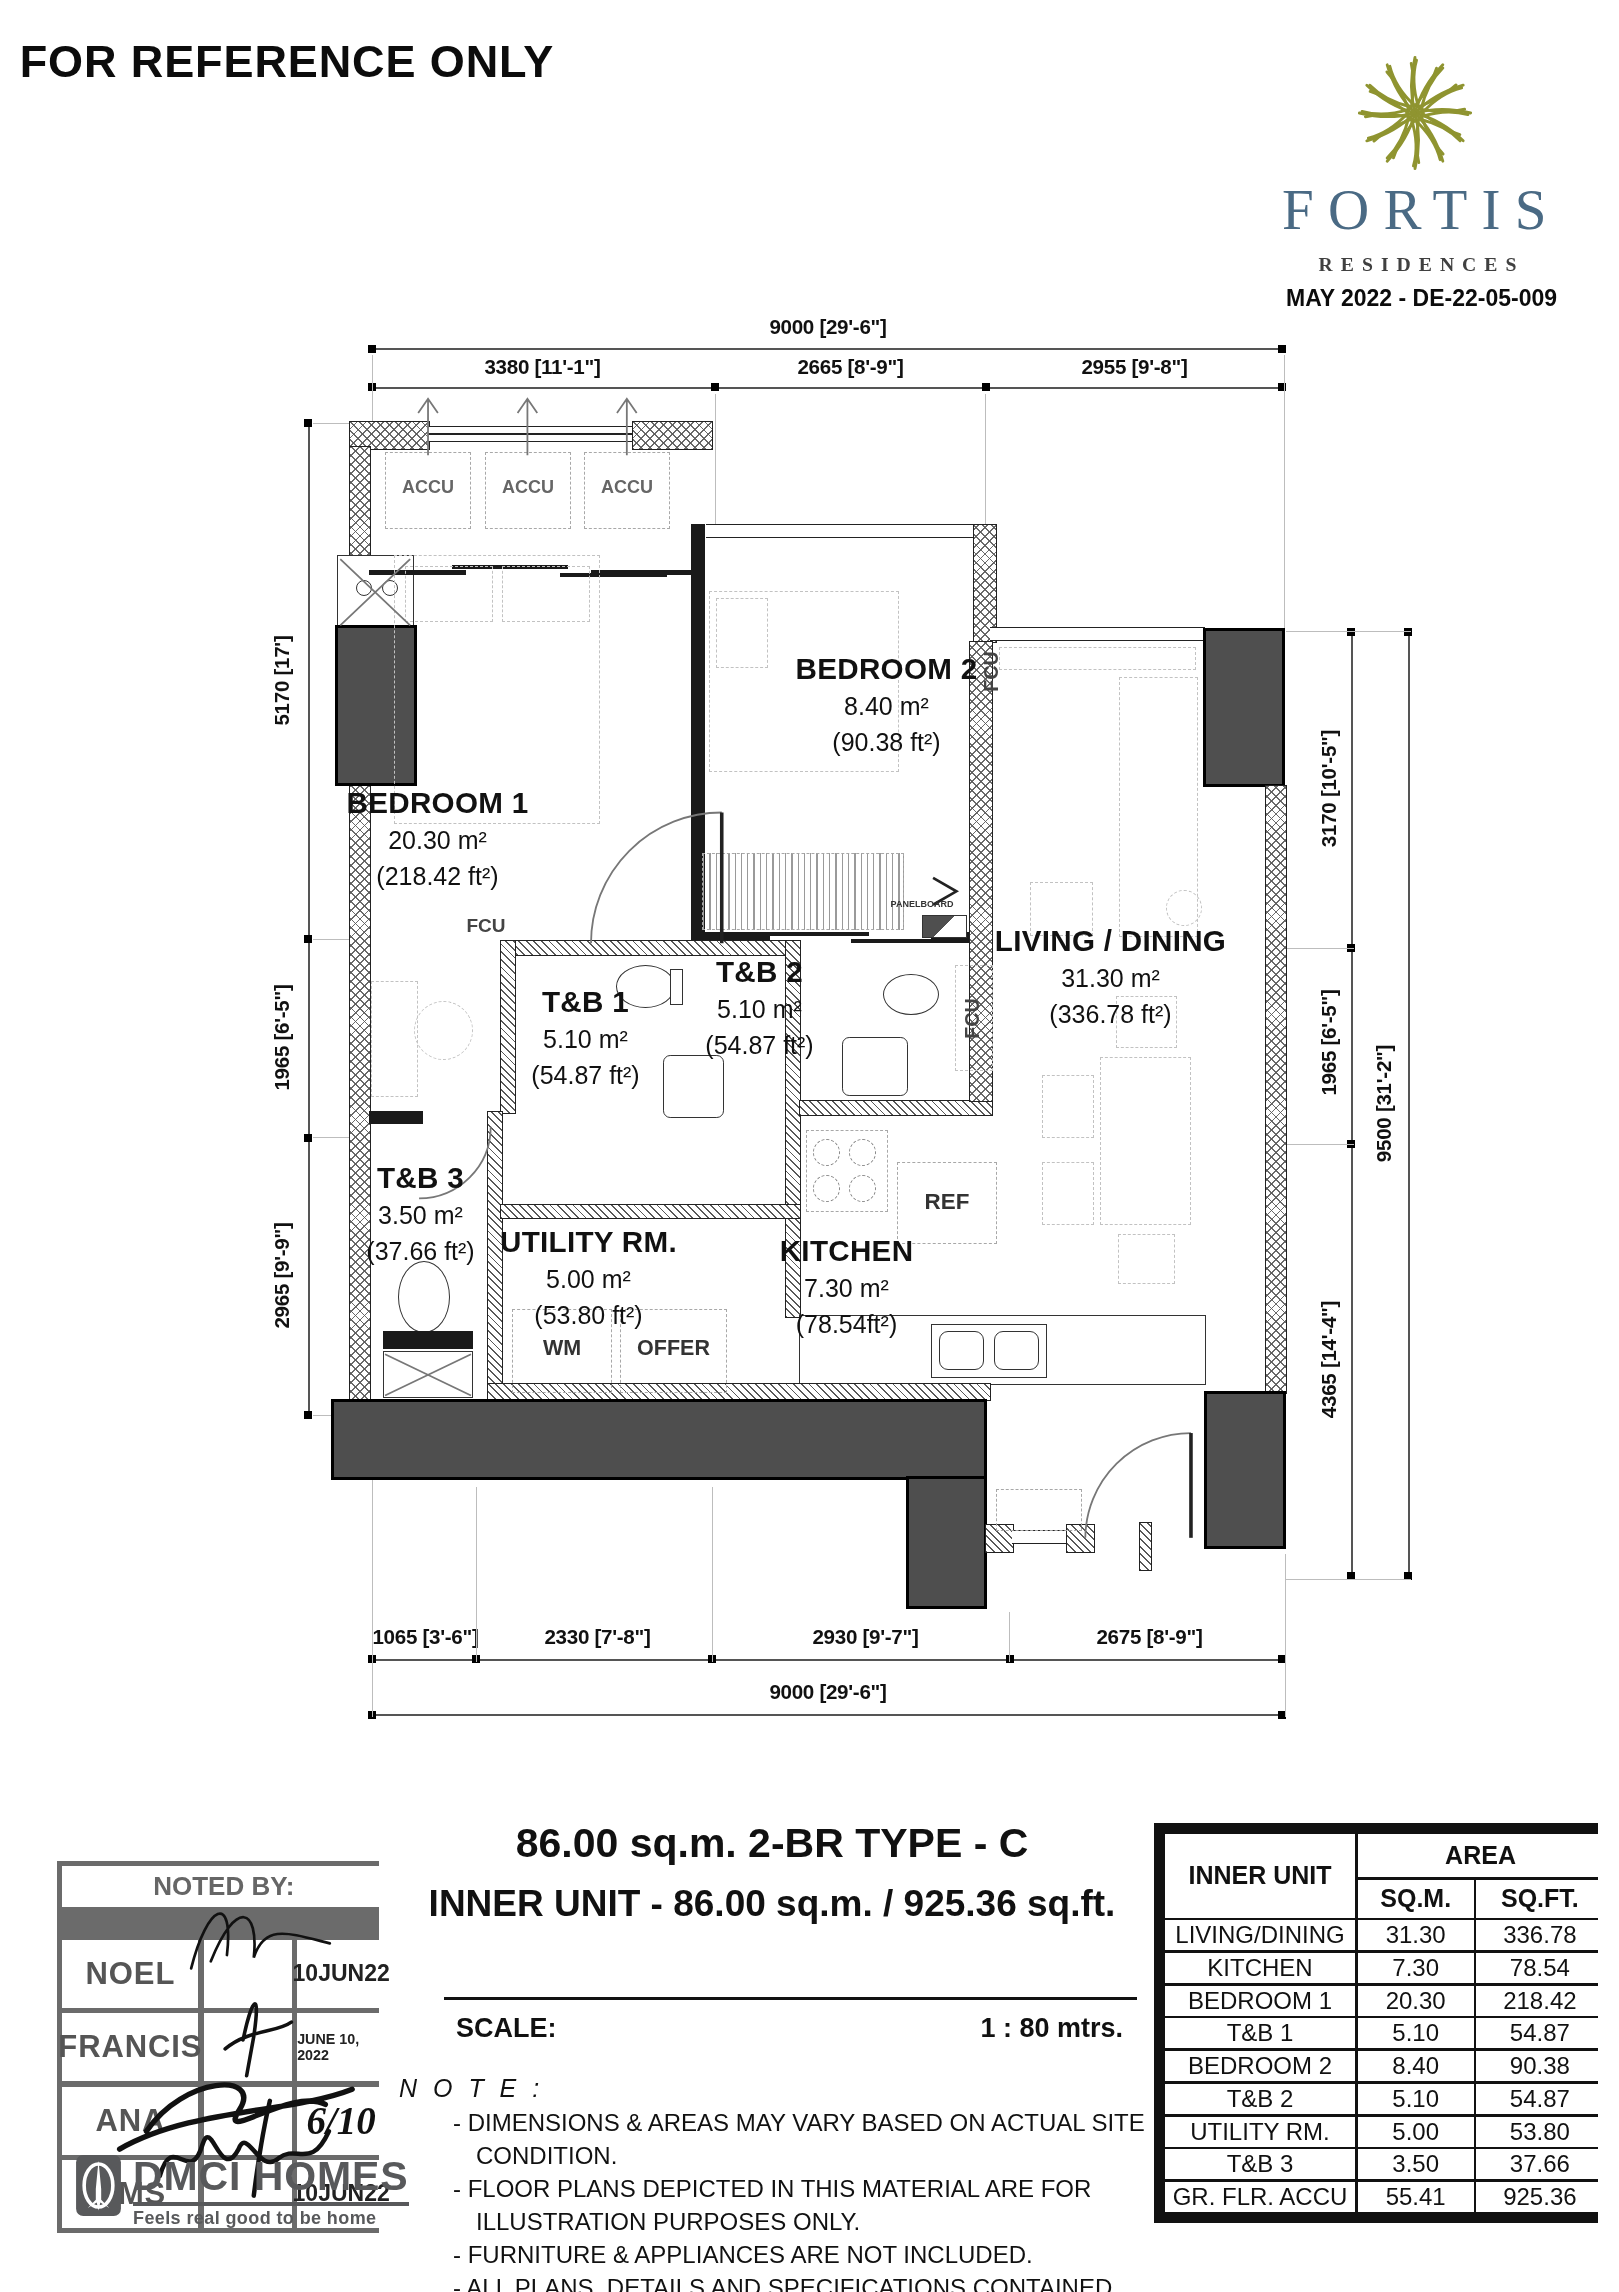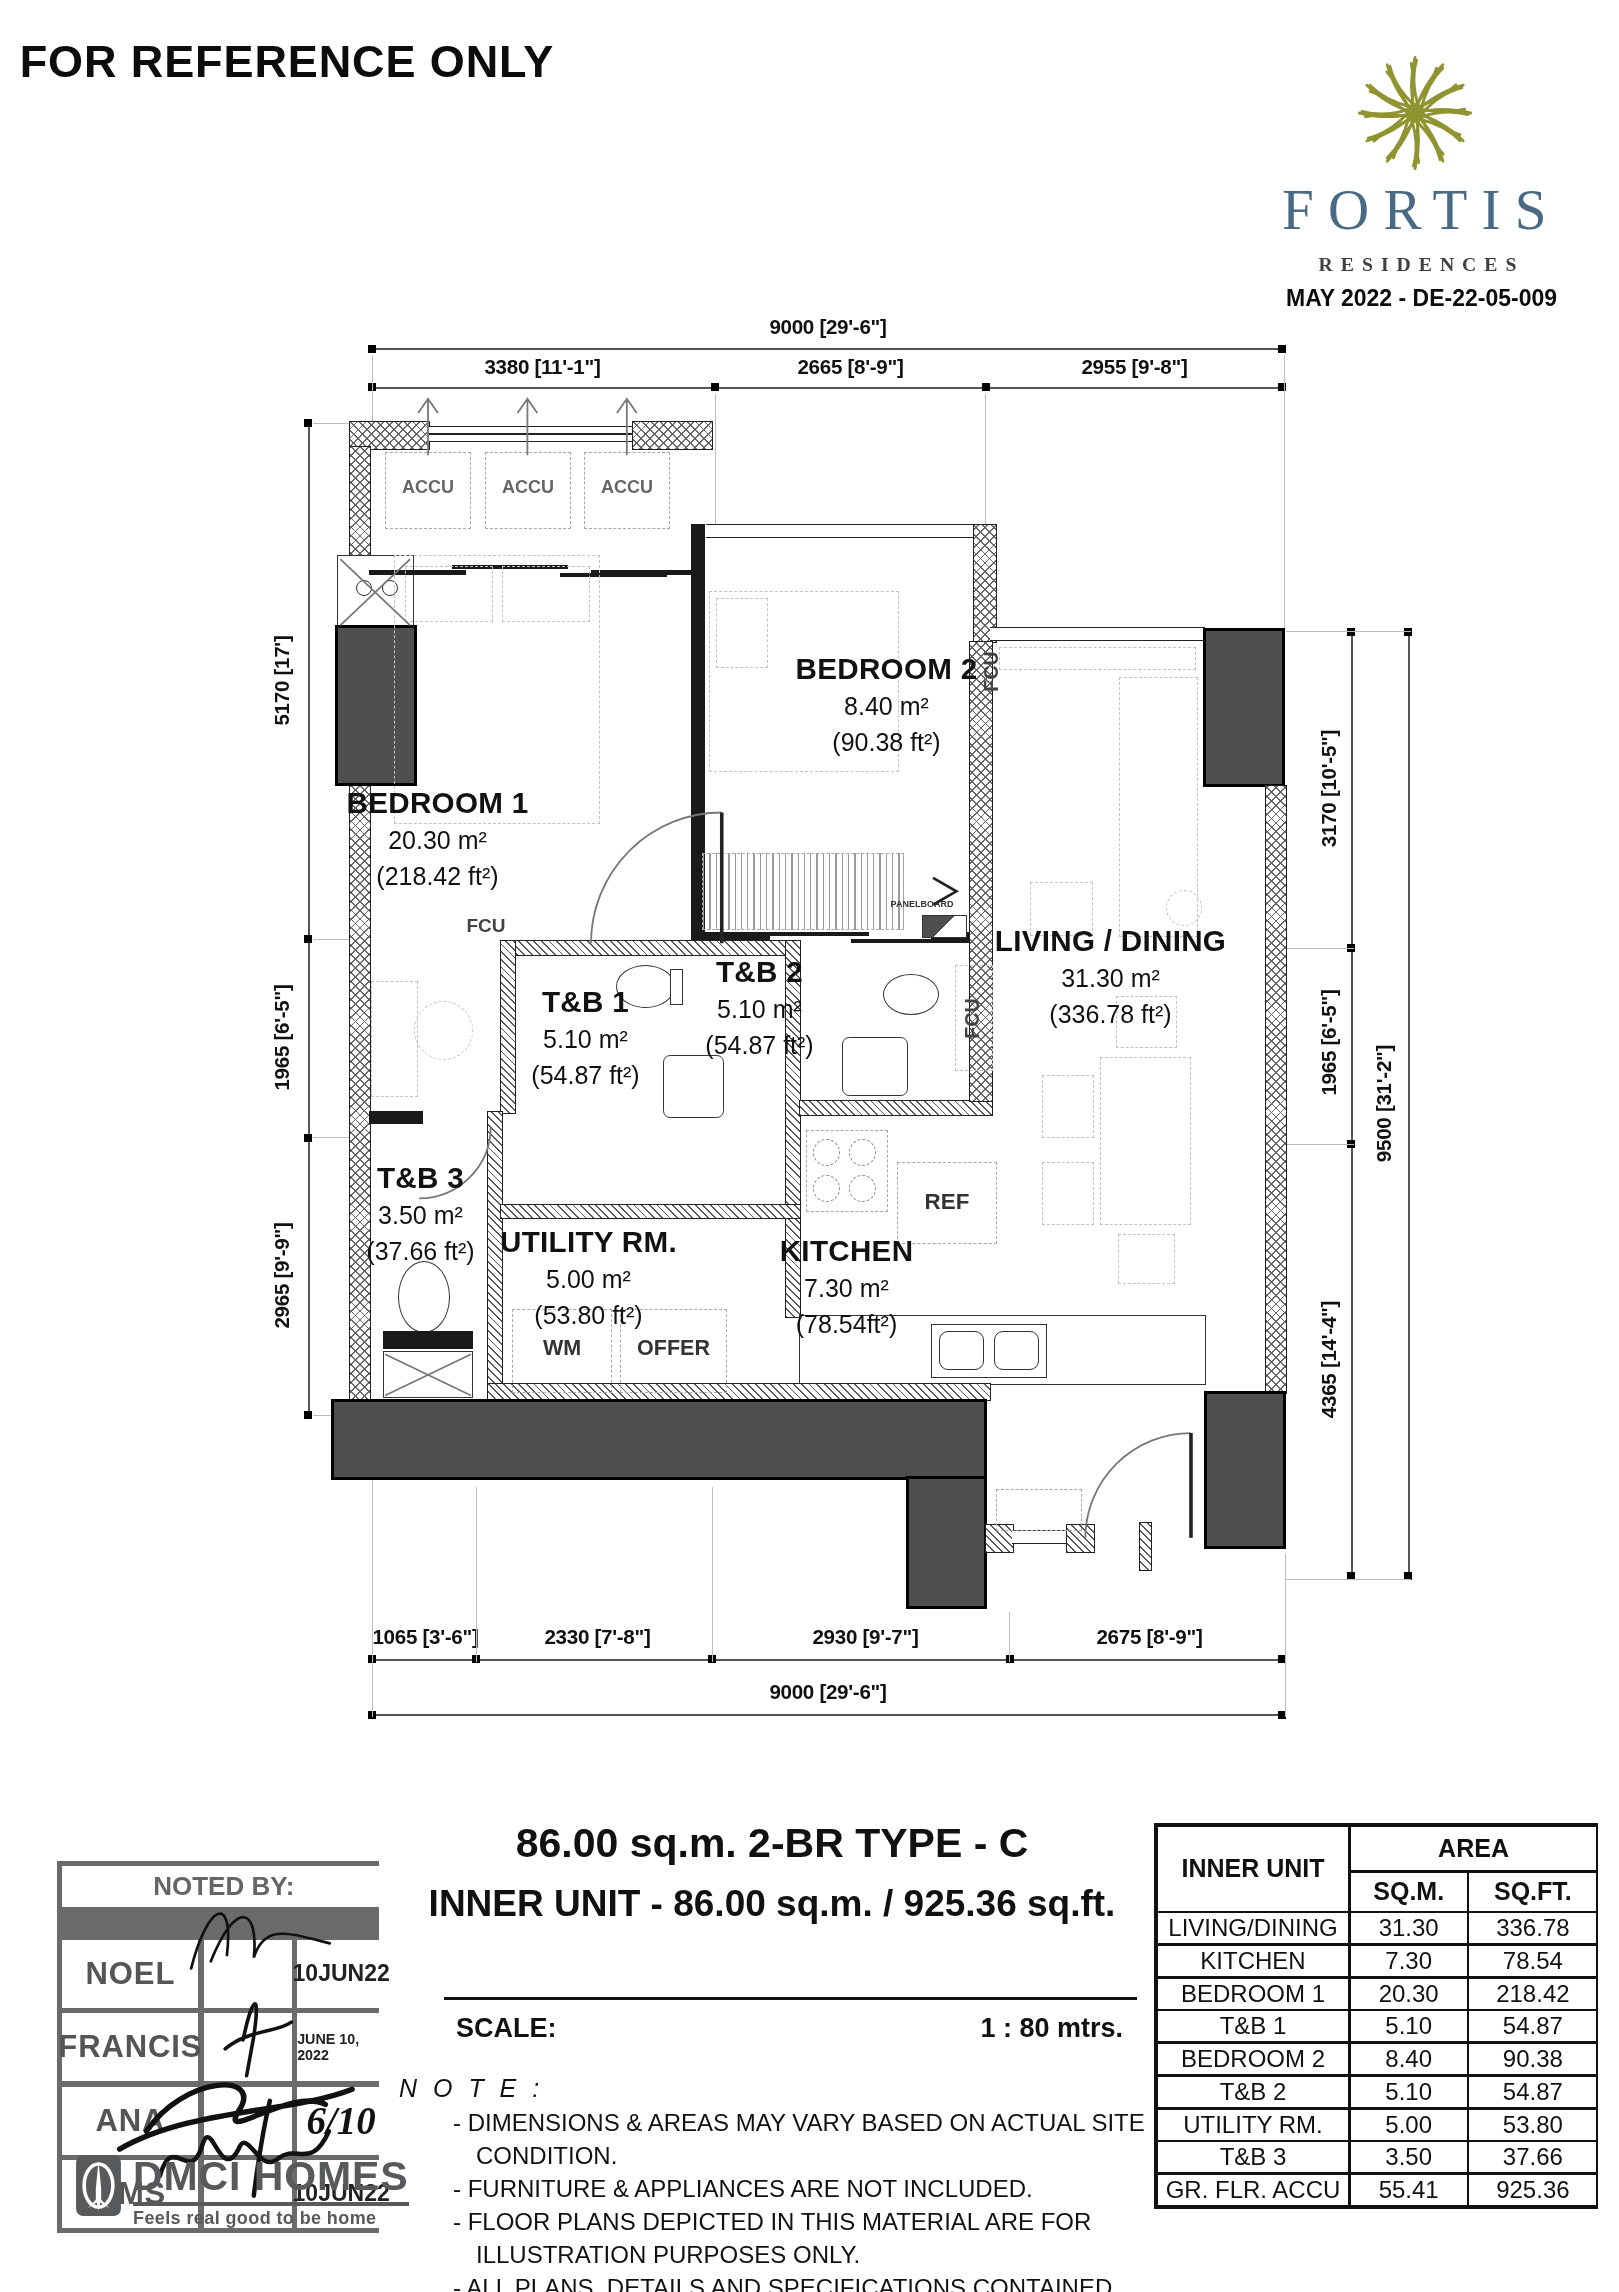--- a/index.html
+++ b/index.html
@@ -49,21 +49,21 @@
       background:#6b6b6b;padding:5.4px;gap:5.4px;width:322px;box-sizing:border-box;}
   .nb .hd{grid-column:1/4;background:#fff;color:#666;font-size:26px;font-weight:600;
       display:flex;align-items:center;justify-content:center;height:41px;}
   .nb .c{background:#fff;display:flex;align-items:center;justify-content:center;}
   .nb .nm{font-size:31px;font-weight:700;color:#555;letter-spacing:0.9px;}
   .nb .dt{font-size:23px;font-weight:700;color:#222;}
   .nb .dts{font-size:14.3px;font-weight:700;color:#222;}
   .nb .dth{font-family:"Liberation Serif",serif;font-style:italic;font-size:39px;font-weight:700;color:#111;}
   
   .at{display:grid;grid-template-columns:190px 116px 127px;grid-template-rows:43px 38px repeat(9,30px);
-      background:#111;padding:4px;gap:2.7px;width:444px;box-sizing:border-box;}
+      background:#111;padding:11px;gap:2.7px;width:444px;box-sizing:border-box;}
   .at .c{background:#fff;display:flex;align-items:center;justify-content:center;
       font-size:24px;font-weight:500;color:#111;}
   .at .h{font-size:25px;font-weight:600;}
   .at .iu{grid-row:1/3;grid-column:1;}
   .at .ar{grid-column:2/4;}
   
   .dmci-name{font-size:41px;font-weight:800;letter-spacing:0.9px;color:#58595b;border-bottom:4.5px solid #58595b;
       display:inline-block;padding-bottom:1.8px;}
   .dmci-tag{font-size:18px;font-weight:700;color:#58595b;letter-spacing:0.4px;margin-top:2.7px;}
 </style>
@@ -335,22 +335,22 @@
   <div class="a eq" style="left:846px;top:899px;width:152px;font-size:9px;color:#333;">PANELBOARD</div>
 
   <div class="a tb-head" style="left:414px;top:1820px;width:716px;">86.00 sq.m. 2-BR TYPE - C</div>
   <div class="a tb-l2" style="left:414px;top:1883px;width:716px;">INNER UNIT - 86.00 sq.m. / 925.36 sq.ft.</div>
   <div class="a" style="left:444px;top:1997px;width:693px;height:2.7px;background:#111;"></div>
   <div class="a tb-scale" style="left:456px;top:2013px;">SCALE:</div>
   <div class="a tb-scale" style="left:854px;top:2013px;width:269px;text-align:right;">1 : 80 mtrs.</div>
   <div class="a notelab" style="left:399px;top:2074px;">N O T E :</div>
   <div class="a notes" style="left:453px;top:2106px;">
     <div>- DIMENSIONS &amp; AREAS MAY VARY BASED ON ACTUAL SITE CONDITION.</div>
+    <div>- FLOOR PLANS DEPICTED IN THIS MATERIAL ARE FOR ILLUSTRATION PURPOSES ONLY.</div>
     <div>- FURNITURE &amp; APPLIANCES ARE NOT INCLUDED.</div>
-    <div>- FLOOR PLANS DEPICTED IN THIS MATERIAL ARE FOR ILLUSTRATION PURPOSES ONLY.</div>
     <div>- ALL PLANS, DETAILS AND SPECIFICATIONS CONTAINED HEREIN ARE SUBJECT TO CHANGE WITHOUT PRIOR NOTICE AND DO NOT CONSTITUTE PART OF ANY OFFER OR CONTRACT.</div>
   </div>
 
   <div class="a nb" style="left:57px;top:1861px;">
     <div class="hd">NOTED BY:</div>
     <div class="c nm">NOEL</div>
     <div class="c"></div>
     <div class="c dt">10JUN22</div>
     <div class="c nm">FRANCIS</div>
     <div class="c"></div>

